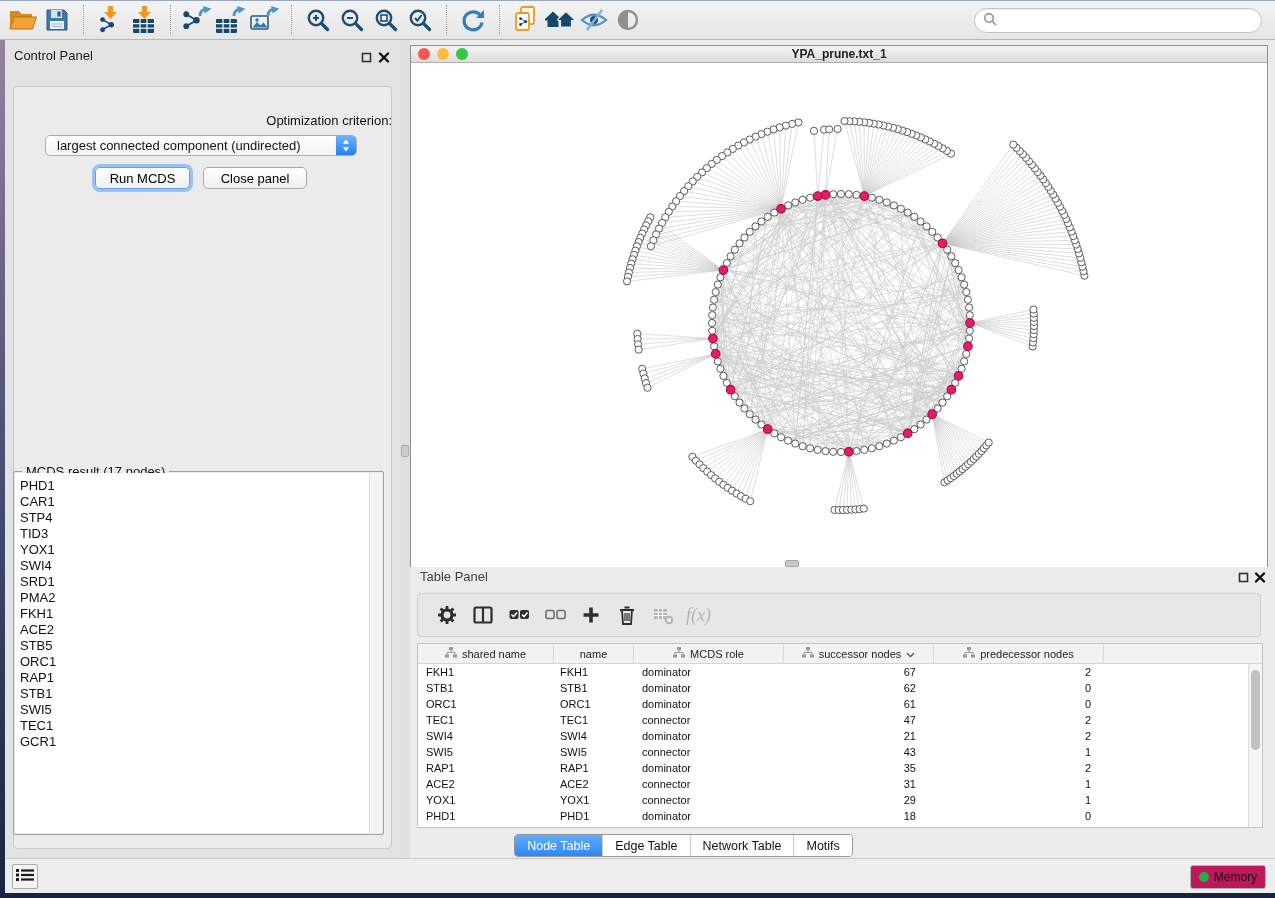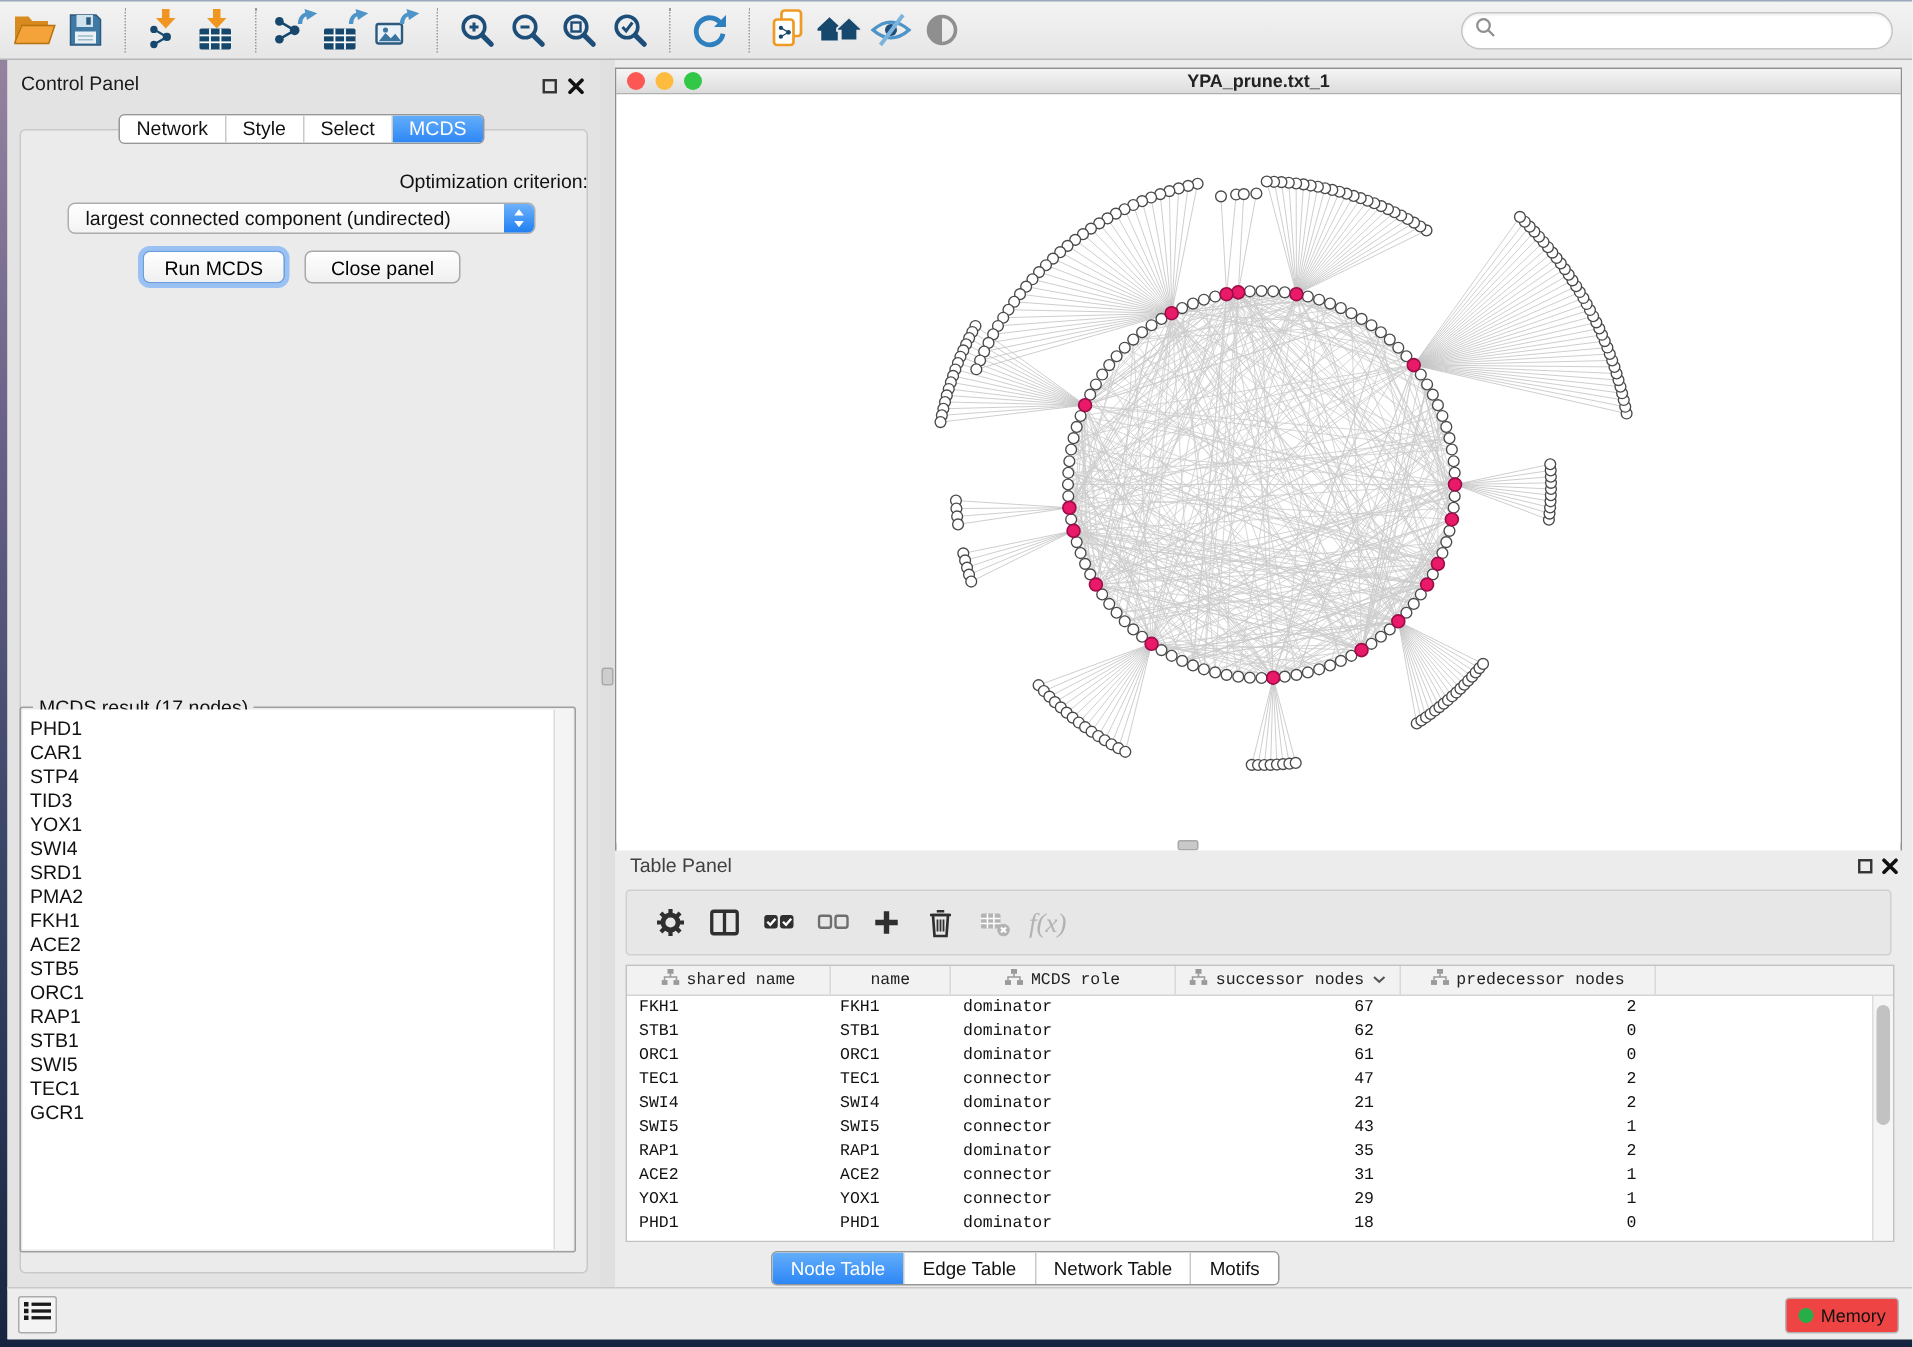--- a/index.html
+++ b/index.html
@@ -66,40 +66,40 @@
   .net-title .t { position:absolute; left:0; right:0; text-align:center; font-size:12px; font-weight:600; color:#222; }
   .tl { width:12px; height:12px; border-radius:50%; margin-left:7px; cursor:pointer; }
   .net-canvas { position:absolute; left:0; top:17px; width:856px; height:499px; background:#fff; }
 
   
   .table-panel { left:410px; top:567px; width:858px; height:291px; background:#ececec; }
   .tp-title { left:420px; top:569px; font-size:13px; color:#404040; }
   .tp-toolbar { left:417px; top:593px; width:844px; height:44px; background:#e7e7e7; border:1px solid #d0d0d0; border-radius:3px;
     display:flex; align-items:center; padding-left:11px; }
   .tp-icon { width:36px; height:30px; display:flex; align-items:center; justify-content:center; cursor:pointer; }
-  .table { left:417px; top:643px; width:846px; height:185px; background:#fdfdfd; border:1px solid #c2c2c2;font-family:Liberation Mono, monospace; }
+  .table { left:417px; top:643px; width:846px; height:185px; background:#fdfdfd; border:1px solid #c2c2c2; }
   .t-head { display:grid; grid-template-columns:136px 80px 150px 150px 170px 1fr; height:20px; background:#f2f2f2; border-bottom:1px solid #d4d4d4; }
   .t-hcell { display:flex; align-items:center; justify-content:center; gap:5px; font-size:11px; color:#222;
     border-right:1px solid #d8d8d8; overflow:hidden; cursor:pointer; }
   .t-hcell:last-child { border-right:none; }
   .t-body { position:absolute; left:0; top:20px; right:14px; bottom:0; background:#fff; overflow:hidden; }
   .t-row { display:grid; grid-template-columns:136px 80px 150px 150px 170px 1fr; height:16px; cursor:default; }
   .t-cell { font-size:11px; line-height:16px; white-space:nowrap; overflow:hidden; }
   .al { padding-left:8px; text-align:left; } .al2 { padding-left:6px; }
   .ar { padding-right:18px; text-align:right; } .ar2 { padding-right:13px; text-align:right; }
   .t-scroll { position:absolute; right:0; top:20px; bottom:0; width:14px; background:#f5f5f5; border-left:1px solid #ddd; }
   .t-thumb { position:absolute; left:2px; right:2px; top:6px; height:80px; background:#c2c2c2; border-radius:5px; cursor:pointer; }
   .tp-tabs { left:0; top:834px; width:100%; display:flex; justify-content:center;margin-left:46px; }
   .tp-tabs .seg-tab { font-size:12.5px; height:21px; padding:2px 12px; }
 
   
   .status { left:5px; top:858px; width:1270px; height:35px; background:#ededed; border-top:1px solid #c9c9c9; }
   .list-btn { left:12px; top:864px; width:26px; height:25px; background:#f4f4f4; border:1px solid #ababab; border-radius:2px;
     display:flex; align-items:center; justify-content:center; cursor:pointer; }
-  .mem-btn { left:1190px; top:865px; width:76px; height:24px; background:#ef4444; border:1px solid #b5b5b5; border-radius:3px;
+  .mem-btn { left:1190px; top:865px; width:76px; height:24px; background:#be185d; border:1px solid #b5b5b5; border-radius:3px;
     display:flex; align-items:center; justify-content:center; gap:5px; font-size:12px; cursor:pointer; }
   .mem-dot { width:10px; height:10px; border-radius:50%; }
 </style>
 </head>
 <body>
 
 <div class="screen">
 
   <div class="abs toolbar" id="main-toolbar">
       <span class="tb-group">
@@ -286,26 +286,20 @@
     <svg width="11" height="11">
         <rect x="1.5" y="1.5" width="8" height="8" fill="none" stroke="#333" stroke-width="1.6"></rect>
       </svg>
   </div>
   <div class="abs win-btn" style="left:377px;top:51px;">
     <svg width="12" height="11">
         <path d="M2 1.5l8 8M10 1.5l-8 8" stroke="#111" stroke-width="2.4" stroke-linecap="round"></path>
       </svg>
   </div>
   <div class="abs cp-box"></div>
-  <div class="abs seg cp-tabs" id="cp-tabs">
-      <button class="seg-tab">Network</button>
-      <button class="seg-tab">Style</button>
-      <button class="seg-tab">Select</button>
-      <button class="seg-tab sel">MCDS</button>
-    </div>
   <div class="abs opt-label">Optimization criterion:</div>
   <div class="abs dropdown">
     <span class="val">largest connected component (undirected)</span>
     <span class="spin">
       <svg width="10" height="15">
           <path d="M5 1.5l3.2 4.2H1.8z" fill="#fff"></path>
           <path d="M5 13.5L1.8 9.3h6.4z" fill="#fff"></path>
         </svg>
     </span>
   </div>

